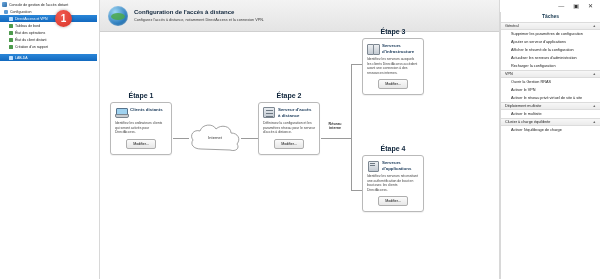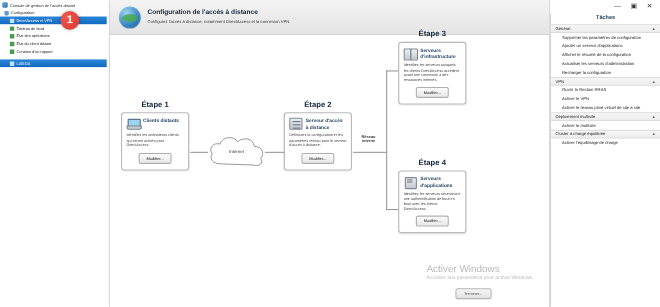--- a/index.html
+++ b/index.html
@@ -351,25 +351,20 @@
         <div class="card">
           <div class="card-head">
             <span class="ic ic-app"></span>
             <span class="card-title">Serveurs d'applications</span>
           </div>
           <div class="card-desc">Identifiez les serveurs nécessitant une authentification de bout en bout avec les clients DirectAccess.</div>
           <button class="btn-mod">Modifier...</button>
         </div>
       </div>
 
-      <div class="watermark">
-        <div class="wm-title">Activer Windows</div>
-        <div class="wm-sub">Accédez aux paramètres pour activer Windows.</div>
-        <button class="wm-btn">Terminer...</button>
-      </div>
     </div>
   </div>
 
   <div class="tasks-pane">
     <div class="win-ctl">
       <span>—</span>
       <span>▣</span>
       <span>✕</span>
     </div>
     <div class="tasks-body">

